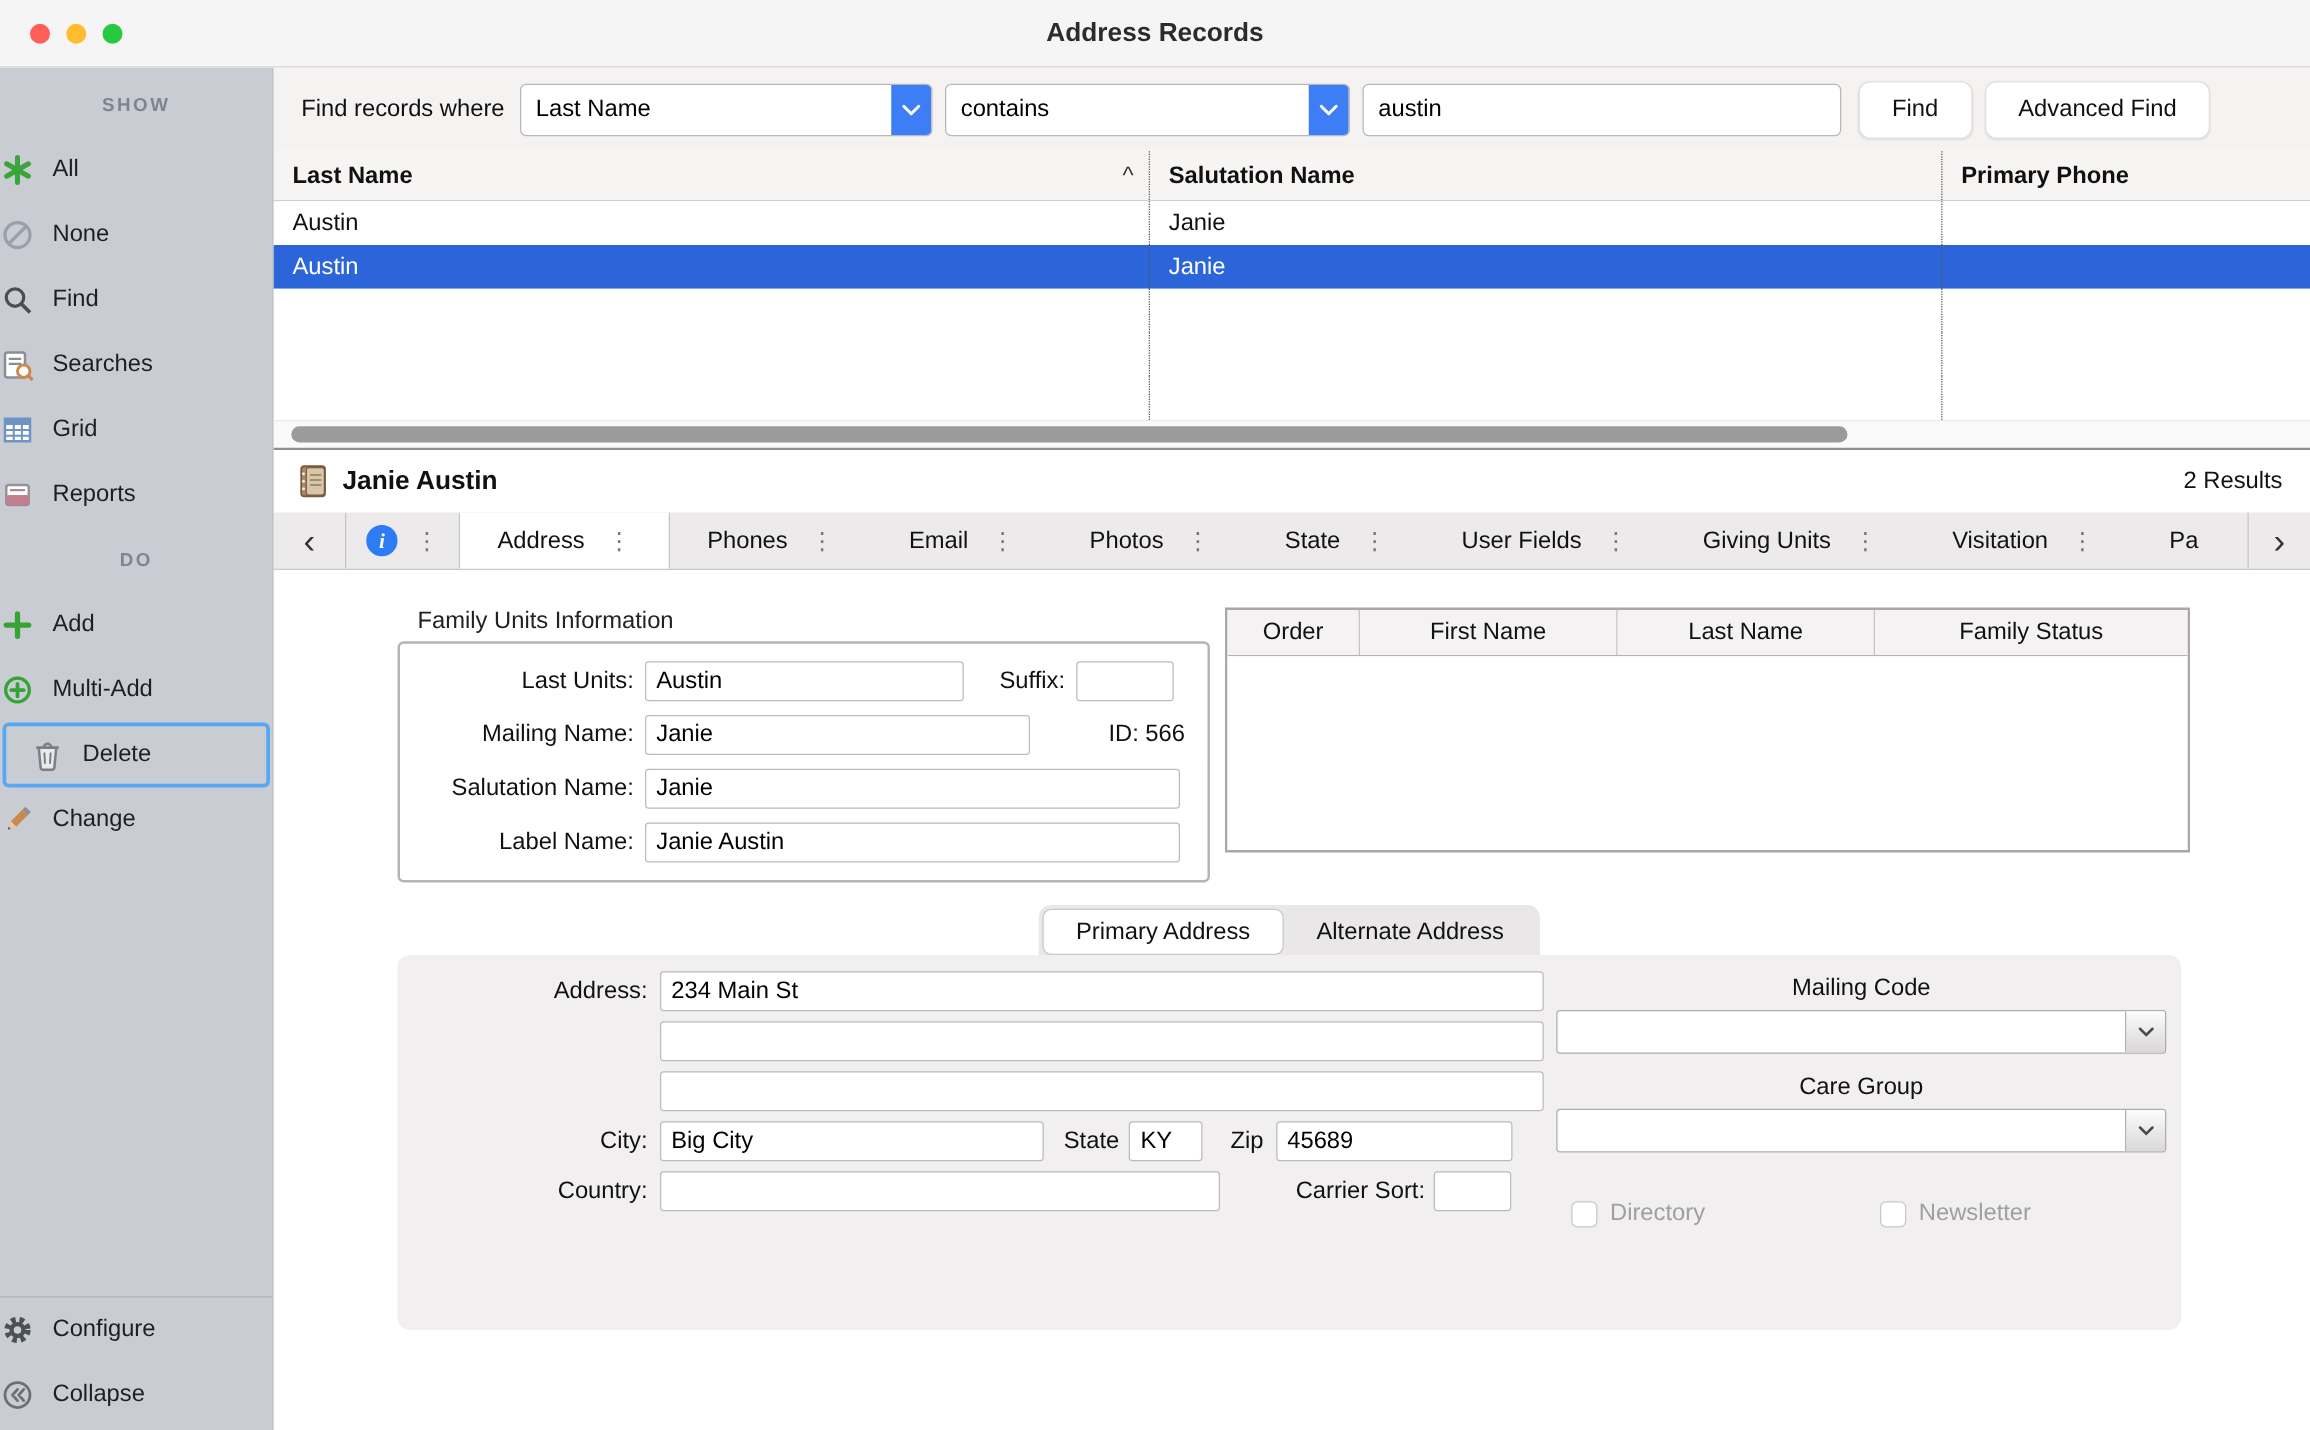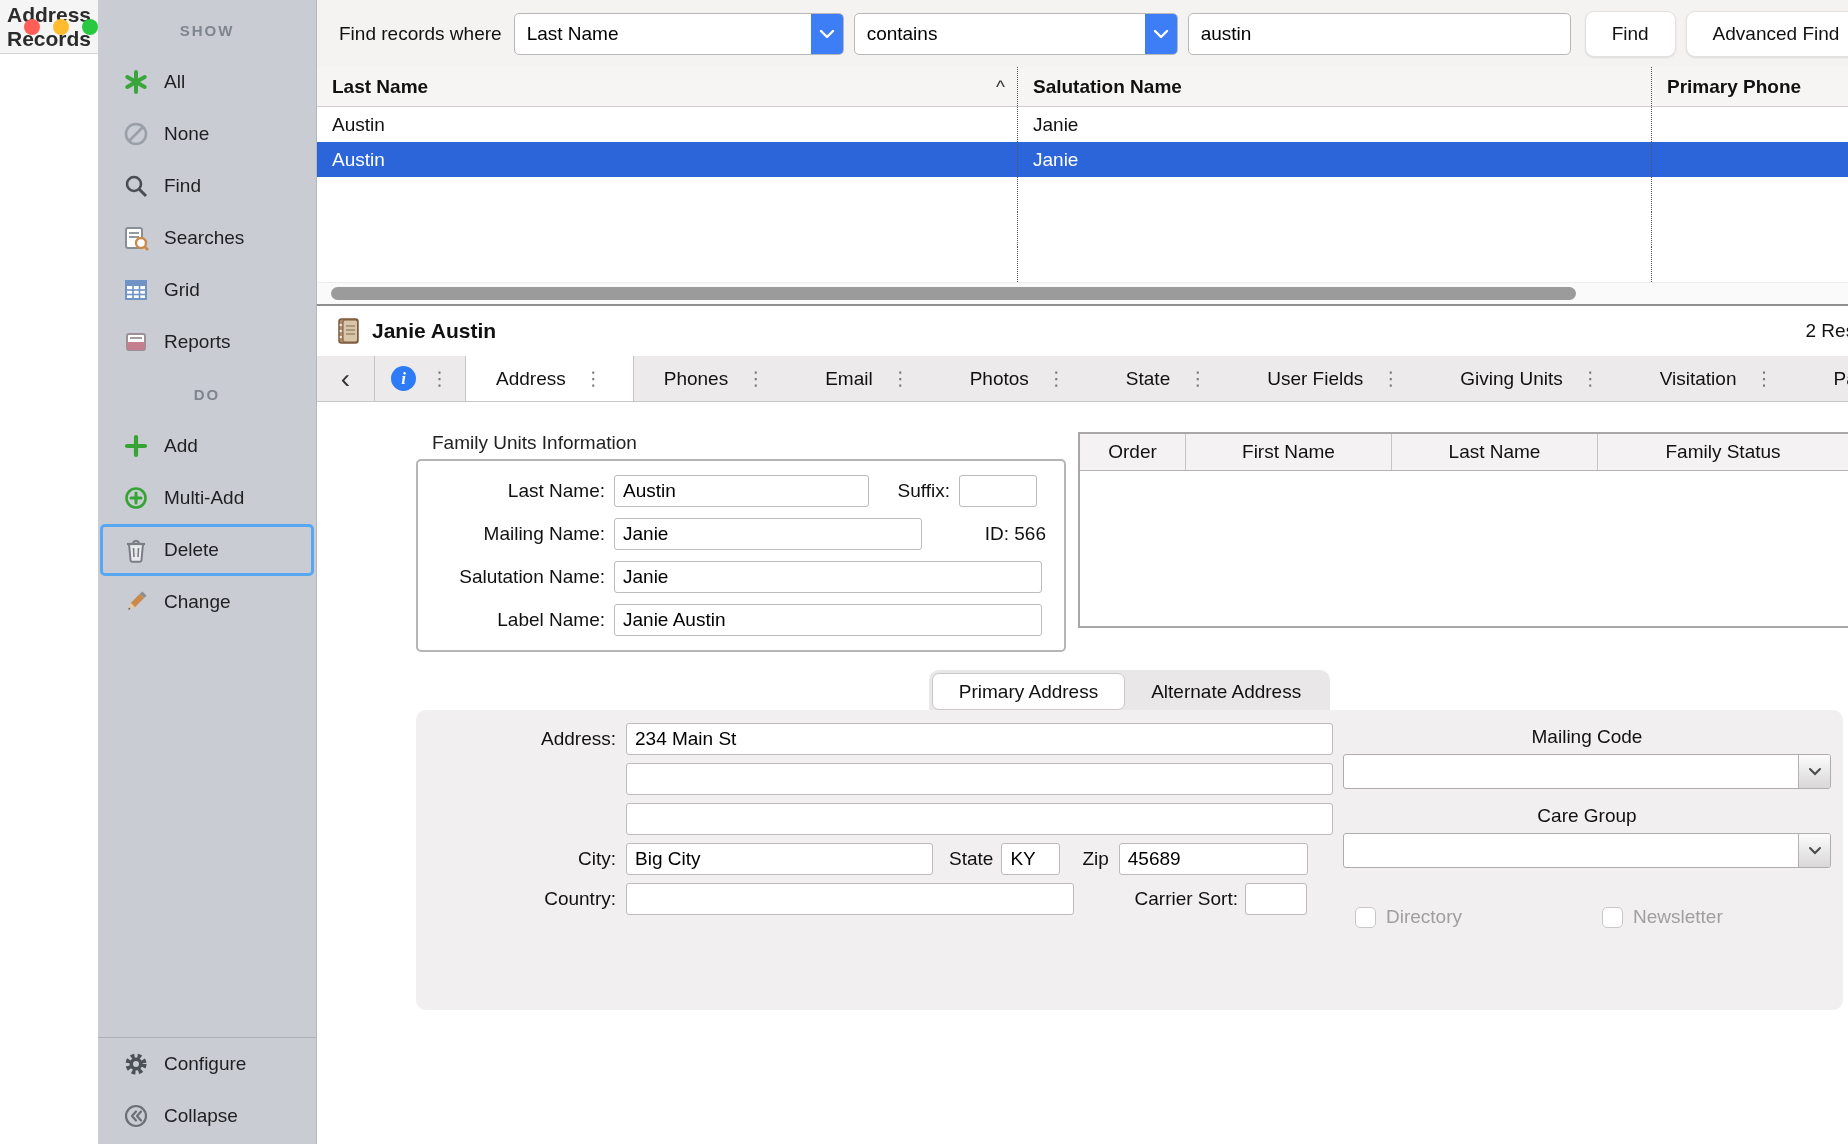--- a/index.html
+++ b/index.html
@@ -1,33 +1,33 @@
 <!DOCTYPE html>
 <html><head>
 <meta charset="utf-8">
 <style>
   * { box-sizing: border-box; margin: 0; padding: 0; font-family: "Liberation Sans", sans-serif; }
   body { background: #e9e9e9; }
-  .window { width: 1848px; height: 1144px; background: #fff; display: flex; flex-direction: row; overflow: hidden; }
+  .window { width: 1848px; height: 1144px; background: #fff; display: flex; flex-direction: column; overflow: hidden; }
 
   
   .titlebar { height: 54px; background: #f6f5f5; border-bottom: 1px solid #d6d4d4; display: flex; align-items: center; position: relative; flex: 0 0 auto; }
   .traffic { display: flex; gap: 13px; margin-left: 24px; z-index: 2; }
   .light { width: 16px; height: 16px; border-radius: 50%; }
   .light.red { background: #ff5f57; }
   .light.yellow { background: #febc2e; }
   .light.green { background: #28c840; }
   .title { position: absolute; left: 0; right: 0; text-align: center; font-size: 21px; font-weight: 700; color: #2b2b2b; }
 
   .bodyrow { flex: 1; display: flex; min-height: 0; }
 
   
   .sidebar { width: 219px; background: #c9ccd2; border-right: 1px solid #b4b7bd; display: flex; flex-direction: column; flex: 0 0 auto; padding-top: 4px; }
   .side-header { height: 52px; display: flex; align-items: center; justify-content: center; font-size: 15px; font-weight: 700; color: #7f858e; letter-spacing: 2px; }
-  .side-item { height: 52px; display: flex; align-items: center; padding-left: 24px; gap: 14px; font-size: 19px; color: #1e1f22; cursor: default; }
+  .side-item { height: 52px; display: flex; align-items: center; gap: 14px; font-size: 19px; color: #1e1f22; cursor: default; }
   .side-item.delete-hl { border: 3px solid #58a7f3; border-radius: 5px; margin: 0 2px; padding-left: 19px; }
   .icon-box { width: 28px; height: 28px; display: flex; align-items: center; justify-content: center; flex: 0 0 auto; }
   .side-bottom { margin-top: auto; border-top: 1px solid #aeb2b8; padding-bottom: 2px; }
 
   
   .main { flex: 1; display: flex; flex-direction: column; min-width: 0; background: #fff; }
 
   .search-bar { height: 67px; background: #f5f2f2; display: flex; align-items: center; padding: 0 18px 0 22px; gap: 10px; flex: 0 0 auto; }
   .search-label { font-size: 19px; color: #111; margin-right: 2px; white-space: nowrap; }
   .combo { height: 42px; background: #fff; border: 1px solid #b9b7b7; border-radius: 5px; display: flex; align-items: center; overflow: hidden; }
@@ -429,21 +429,21 @@
         </div>
       </div>
 
       <div class="content">
 
         <div class="family-row">
           <div class="fam-left">
             <div class="fam-caption">Family Units Information</div>
             <div class="fam-box">
               <div class="frow">
-                <span class="flabel">Last Name:</span>
+                <span class="flabel">Last Units:</span>
                 <input class="tin w-lastname" type="text" value="Austin" style="">
                 <span class="flabel suffix-label">Suffix:</span>
                 <input class="tin w-suffix" type="text" style="">
               </div>
               <div class="frow">
                 <span class="flabel">Mailing Name:</span>
                 <input class="tin w-mailing" type="text" value="Janie" style="">
                 <span class="idtext">ID: 566</span>
               </div>
               <div class="frow">

